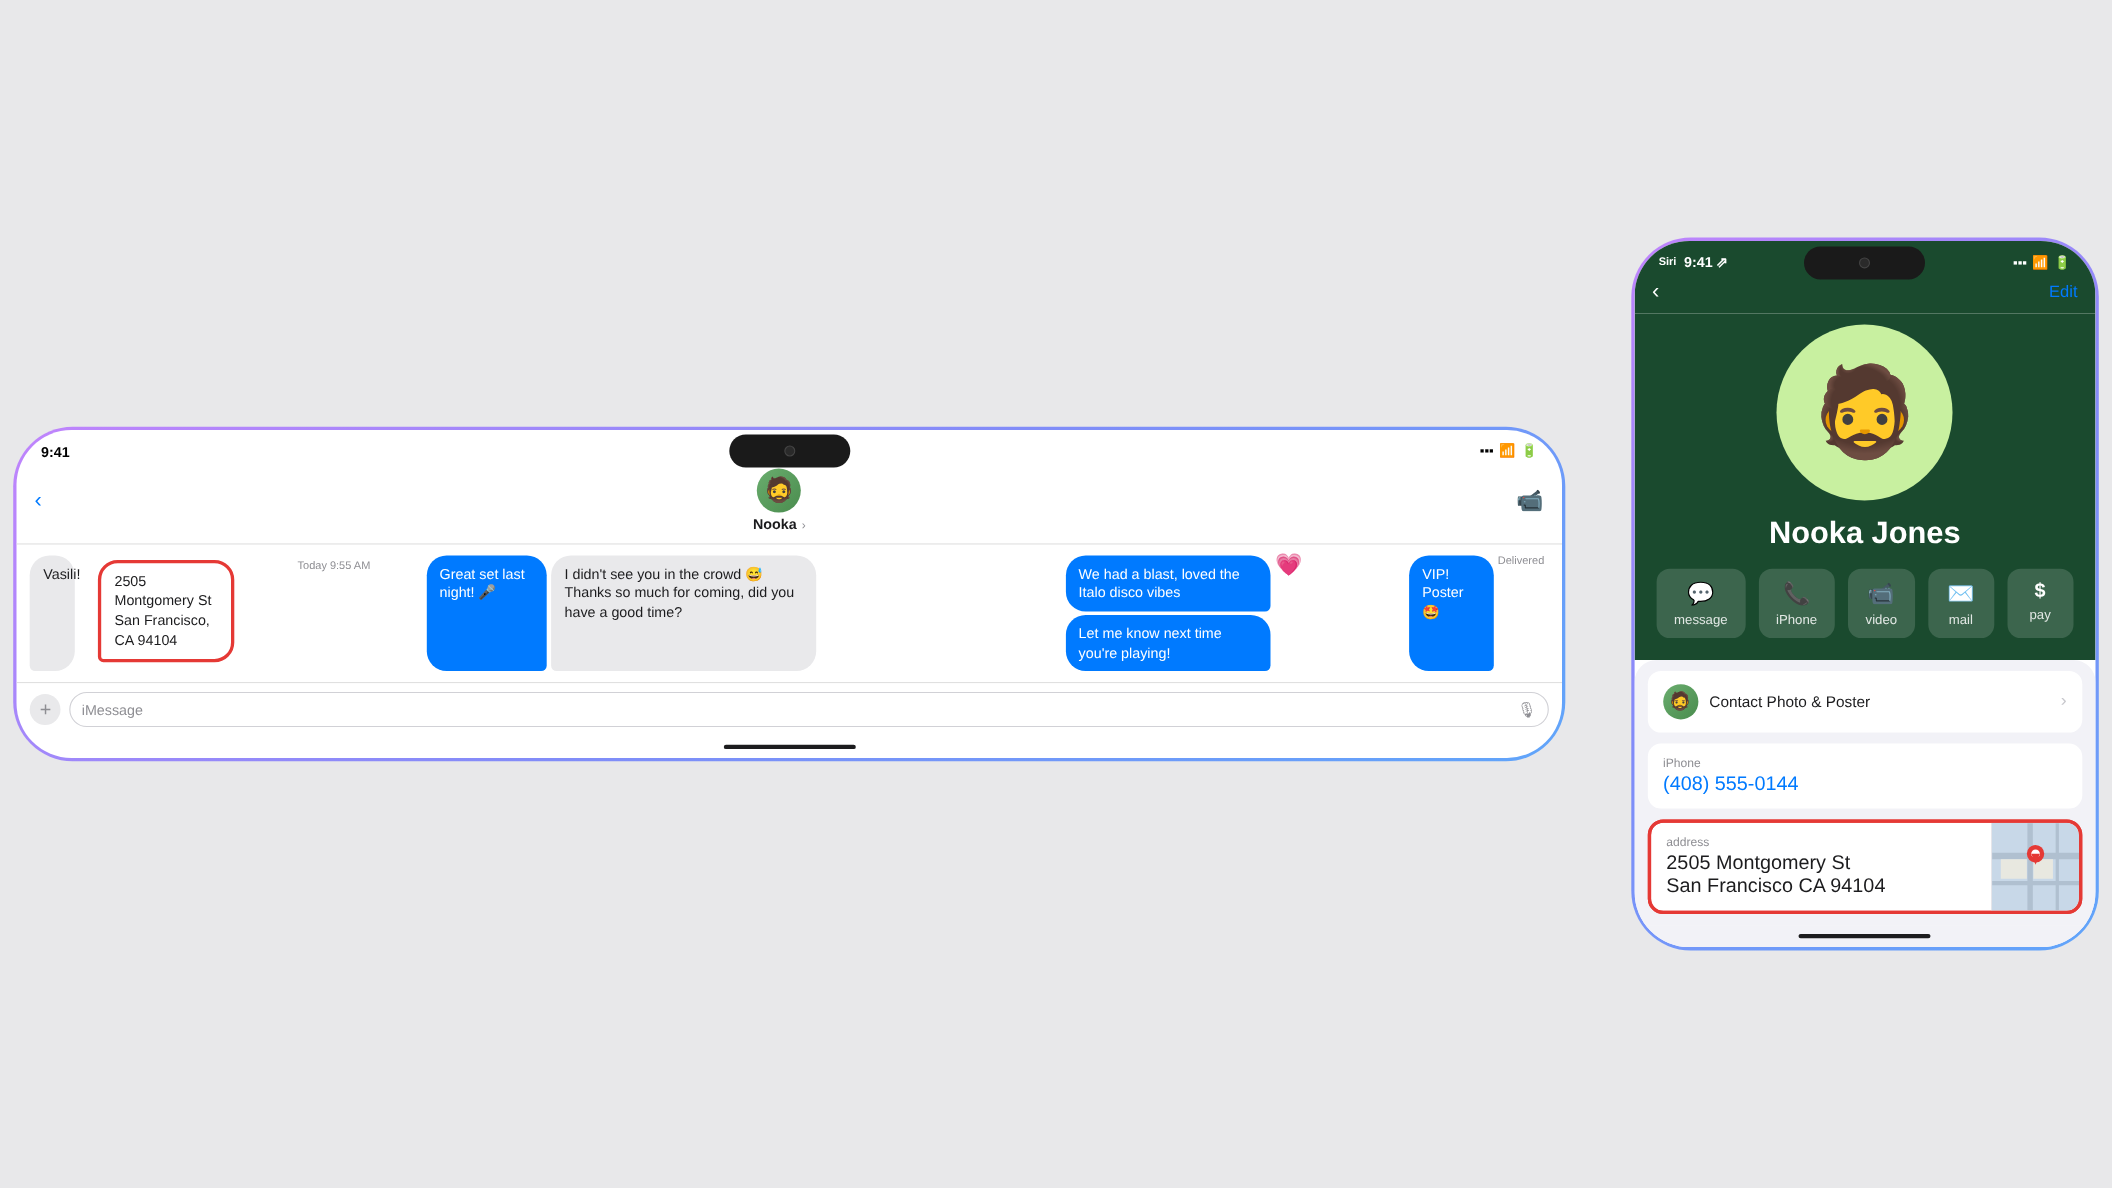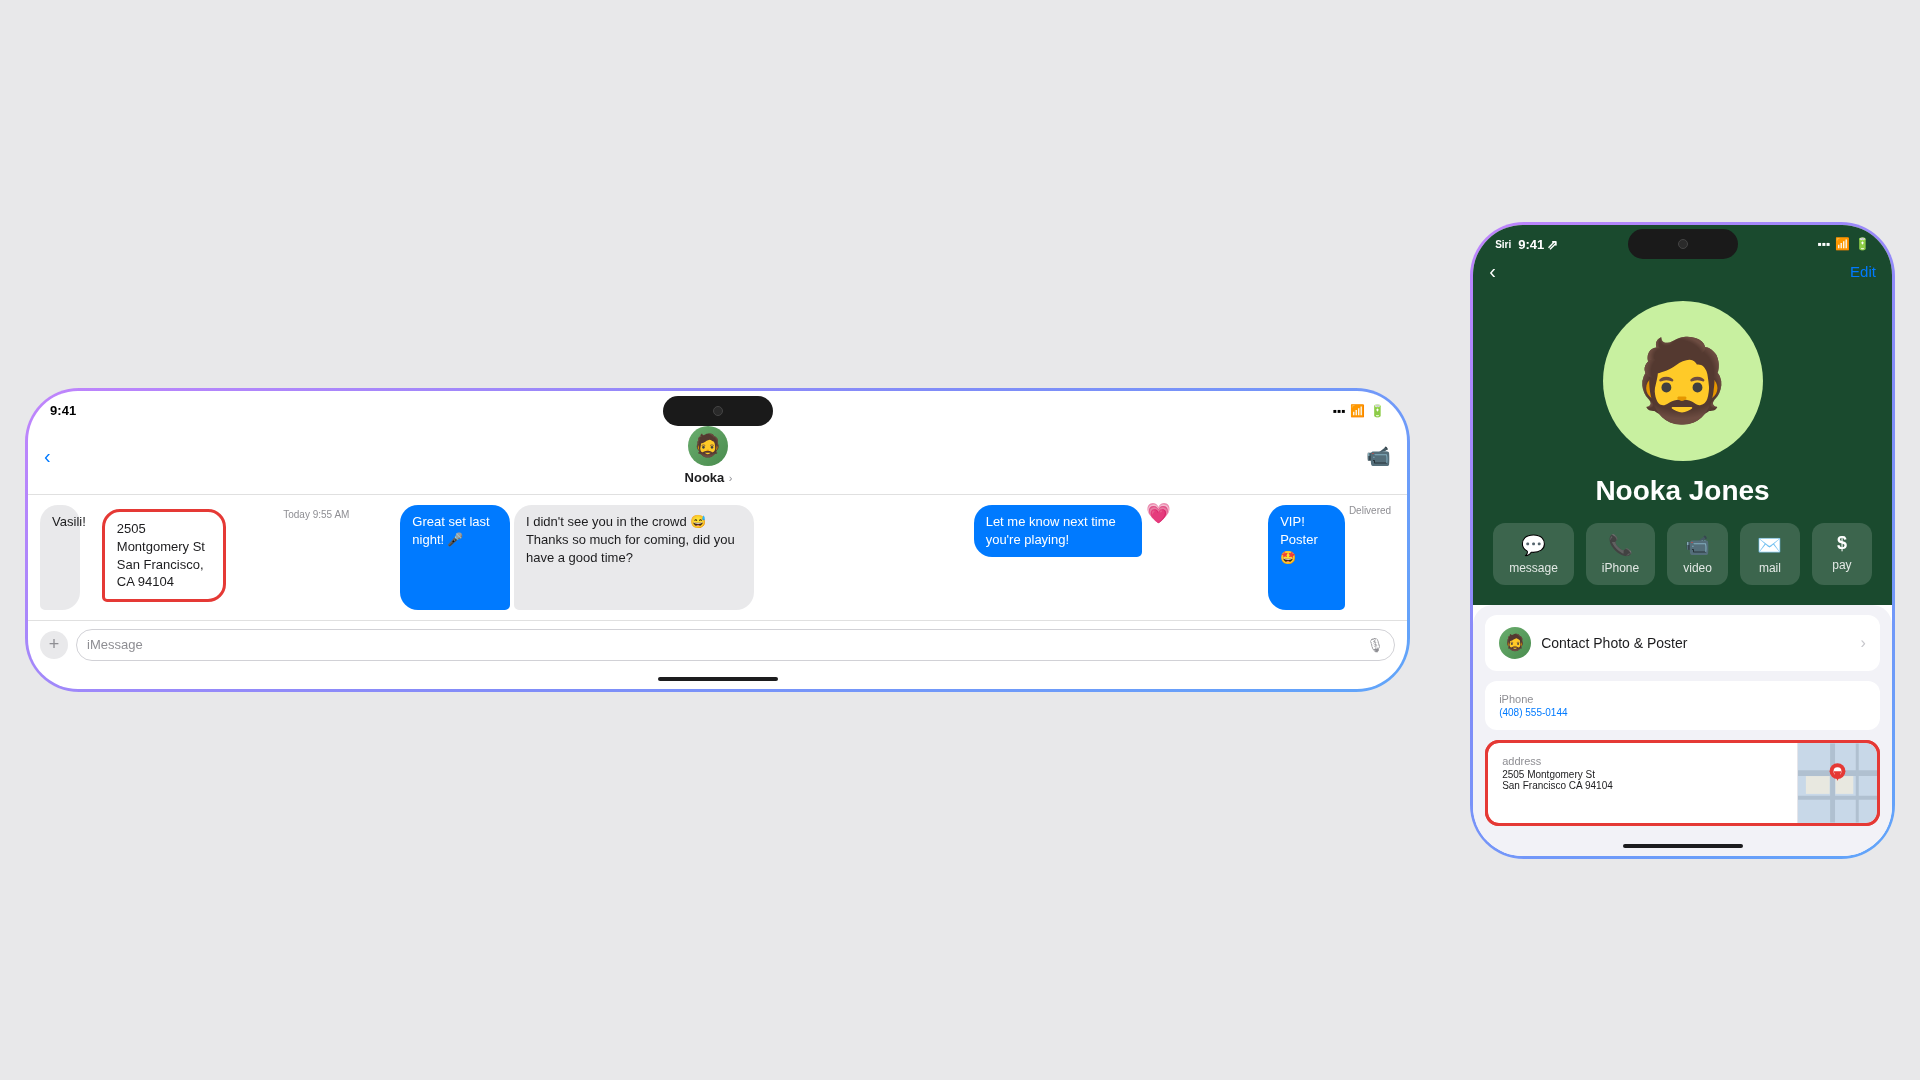--- a/index.html
+++ b/index.html
@@ -253,21 +253,21 @@
       border-radius: 12px;
       overflow: hidden;
     }
     .info-row {
       padding: 12px 14px;
       border-bottom: 0.5px solid #e5e5ea;
       font-size: 13px;
     }
     .info-row:last-child { border-bottom: none; }
     .info-label { font-size: 11px; color: #8e8e93; margin-bottom: 2px; }
-    .info-value { font-size: 10px; color: #1c1c1e; }
+    .info-value { font-size: 18px; color: #1c1c1e; }
     .info-value.blue { color: #007aff; }
 
     .photo-poster-row {
       display: flex;
       align-items: center;
       gap: 10px;
       padding: 12px 14px;
     }
     .photo-poster-avatar {
       width: 32px; height: 32px;
@@ -375,20 +375,23 @@
 
       <div class="msg-row sent">
         <div class="bubble sent">Great set last night! 🎤</div>
       </div>
 
       <div class="msg-row received">
         <div class="bubble received">I didn't see you in the crowd 😅<br>Thanks so much for coming, did you have a good time?</div>
       </div>
 
       <div style="display:flex; flex-direction:column; align-items:flex-end; gap:3px; padding-left:40px;">
+        <div class="msg-row sent" style="width:100%">
+          <div class="bubble sent" style="margin-left:auto;">We had a blast, loved the Italo disco vibes</div>
+        </div>
         <div class="msg-row sent" style="width:100%">
           <div class="bubble sent" style="margin-left:auto;">Let me know next time you're playing!</div>
         </div>
       </div>
 
       <div class="heart-reaction">💗</div>
 
 
       <div class="msg-row sent">
         <div class="bubble sent">VIP! Poster 🤩</div>

